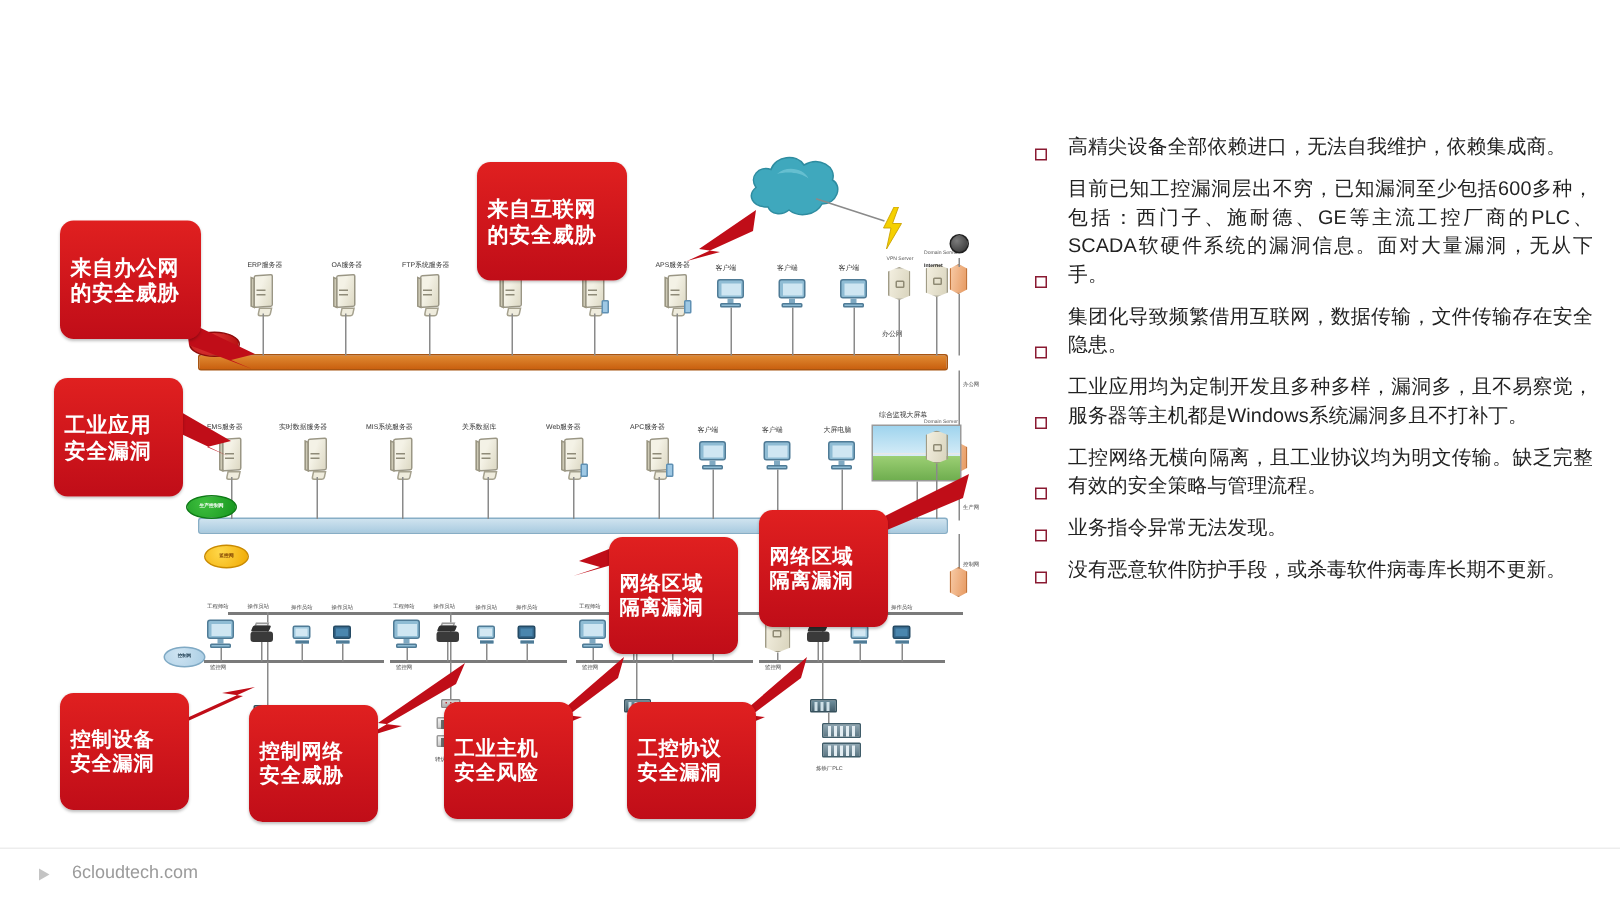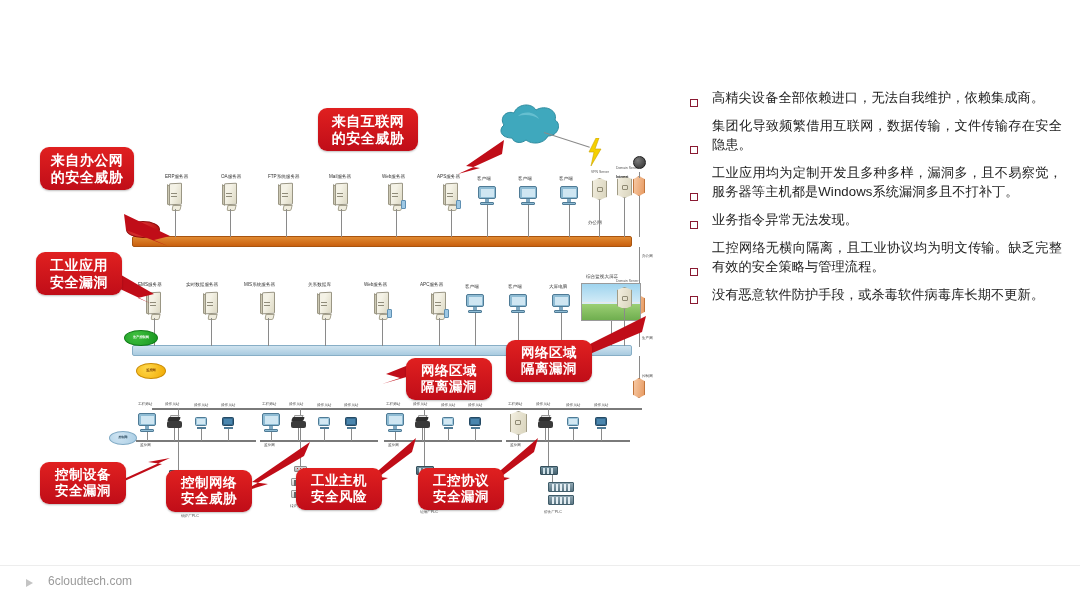--- a/index.html
+++ b/index.html
@@ -197,23 +197,22 @@
      background:linear-gradient(#9fd4ee,#d9eef8); }
   .wall .grn { position:absolute; left:0; right:0; bottom:0; height:44%;
      background:linear-gradient(#9ccf74,#6fae4f); }
 
   
   .callout {
     position:absolute;
     background: linear-gradient(#e02020, #c00d18);
     color:#fff; font-weight:bold;
     border-radius:9px;
-    text-align:center;
     line-height:1.18;
-    padding:5px 7px;
+    padding:23px 7px;
     letter-spacing:0.5px;
     box-shadow: 0 1px 2px rgba(0,0,0,0.25);
     z-index: 20;
   }
 
   
   .wedge { position:absolute; z-index:19; }
   .wedge svg { display:block; overflow:visible; }
 
   
@@ -856,33 +855,37 @@
 
   </div>
 
   <div class="textpanel">
     <div class="bullet-row">
       <div class="bullet-sq"></div>
       <div class="bullet-tx">高精尖设备全部依赖进口，无法自我维护，依赖集成商。</div>
     </div>
     <div class="bullet-row">
       <div class="bullet-sq"></div>
+      <div class="bullet-tx">目前已知工控漏洞层出不穷，已知漏洞至少包括600多种，包括：西门子、施耐德、GE等主流工控厂商的PLC、SCADA软硬件系统的漏洞信息。面对大量漏洞，无从下手。</div>
+    </div>
+    <div class="bullet-row">
+      <div class="bullet-sq"></div>
       <div class="bullet-tx">集团化导致频繁借用互联网，数据传输，文件传输存在安全隐患。</div>
     </div>
     <div class="bullet-row">
       <div class="bullet-sq"></div>
       <div class="bullet-tx">工业应用均为定制开发且多种多样，漏洞多，且不易察觉，服务器等主机都是Windows系统漏洞多且不打补丁。</div>
     </div>
     <div class="bullet-row">
       <div class="bullet-sq"></div>
-      <div class="bullet-tx">业务指令异常无法发现。</div>
+      <div class="bullet-tx">工控网络无横向隔离，且工业协议均为明文传输。缺乏完整有效的安全策略与管理流程。</div>
     </div>
     <div class="bullet-row">
       <div class="bullet-sq"></div>
-      <div class="bullet-tx">工控网络无横向隔离，且工业协议均为明文传输。缺乏完整有效的安全策略与管理流程。</div>
+      <div class="bullet-tx">业务指令异常无法发现。</div>
     </div>
     <div class="bullet-row">
       <div class="bullet-sq"></div>
       <div class="bullet-tx">没有恶意软件防护手段，或杀毒软件病毒库长期不更新。</div>
     </div>
   </div>
 
   <div class="footer">
     <div class="rule"></div>
     <div class="tri"></div>

